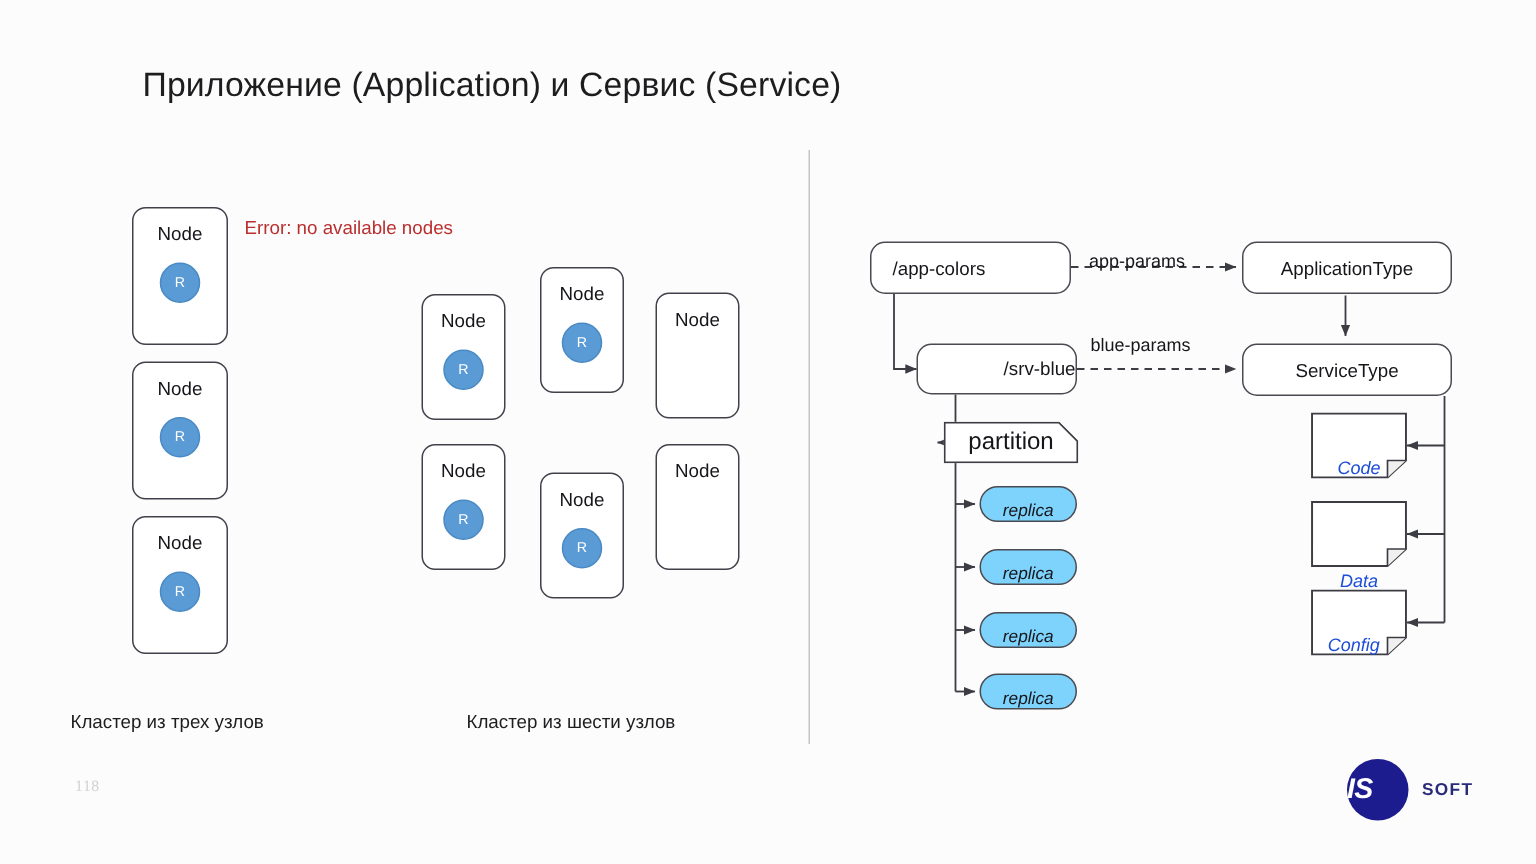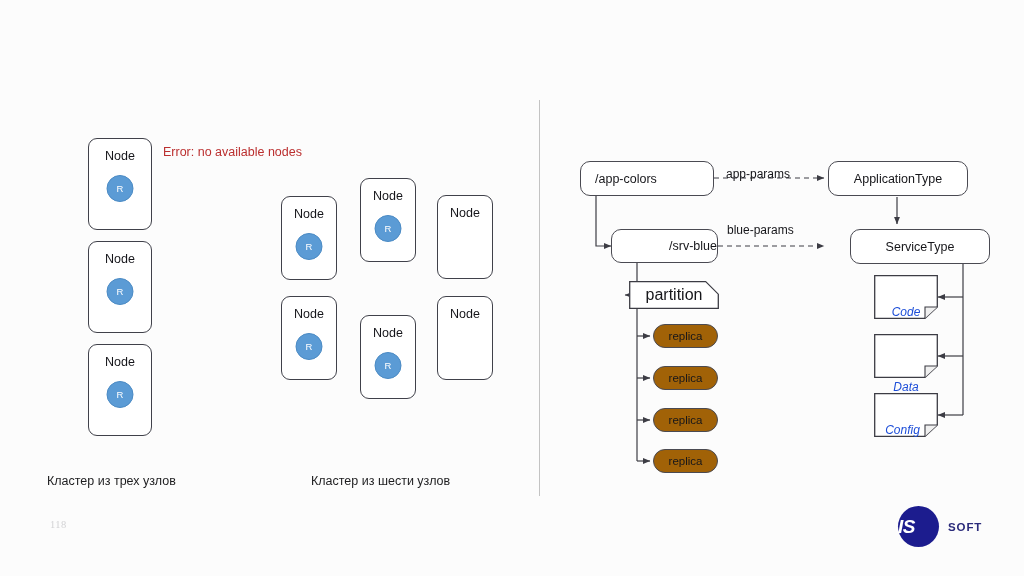--- a/index.html
+++ b/index.html
@@ -75,23 +75,23 @@
     display:flex;align-items:center;
     font-size:12.5px;color:#16161a;
   }
   .rbox.left-pad{padding-left:14px;}
   .rbox.centered{justify-content:center;}
 
   .pill{
     position:absolute;box-sizing:border-box;
     border:1.2px solid #4a4a52;
     border-radius:13px;
-    background:#a16207;
-    display:flex;align-items:center;justify-content:center;
-    font-size:11.5px;color:#16161a;
+    background:#7dd3fc;
+    display:flex;align-items:flex-end;justify-content:center;
+    font-size:11.5px;color:#16161a;font-style:italic;
   }
 
   .edge-label{
     position:absolute;font-size:12px;color:#16161a;white-space:nowrap;
   }
 
   
   .notch-box{
     position:absolute;
     background:#e5e5e5;
@@ -131,20 +131,21 @@
   }
   .logo-word{
     font-size:11.5px;font-weight:700;color:#2a2a7a;letter-spacing:.9px;
   }
 </style>
 </head>
 <body style="background: rgb(252, 252, 252);">
 
 <div class="slide">
 
+  <div class="slide-title">Приложение (Application) и Сервис (Service)</div>
 
   <div class="divider"></div>
 
   <div class="error-text">Error: no available nodes</div>
 
   <div>
     <div class="node-box" id="n3-0" style="left: 88px; top: 138px; width: 64px; height: 92px;">
       <div class="node-label">Node</div>
       <div class="node-r">
           <span>R</span>
@@ -248,21 +249,21 @@
     </div>
 
     <div class="rbox left-pad" style="left:611px;top:229px;width:107px;height:34px;justify-content:flex-end;">
       <span>/srv-blue</span>
     </div>
 
     <div class="rbox centered" style="left:828px;top:161px;width:140px;height:35px;">
       <span>ApplicationType</span>
     </div>
 
-    <div class="rbox centered" style="left:828px;top:229px;width:140px;height:35px;margin-left:22px;">
+    <div class="rbox centered" style="left:828px;top:229px;width:140px;height:35px;">
       <span>ServiceType</span>
     </div>
 
     <div class="notch-box" style="left:629px;top:281px;width:90px;height:28px;">
       <svg width="90" height="28" style="position:absolute;left:0;top:0;">
         <path d="M0.7,0.7 L77,0.7 L89.3,13 L89.3,27.3 L0.7,27.3 Z" fill="#ffffff" stroke="#3c3c44" stroke-width="1.3"></path>
       </svg>
       <span class="doc-text" style="position:relative;z-index:2;">partition</span>
     </div>
 

